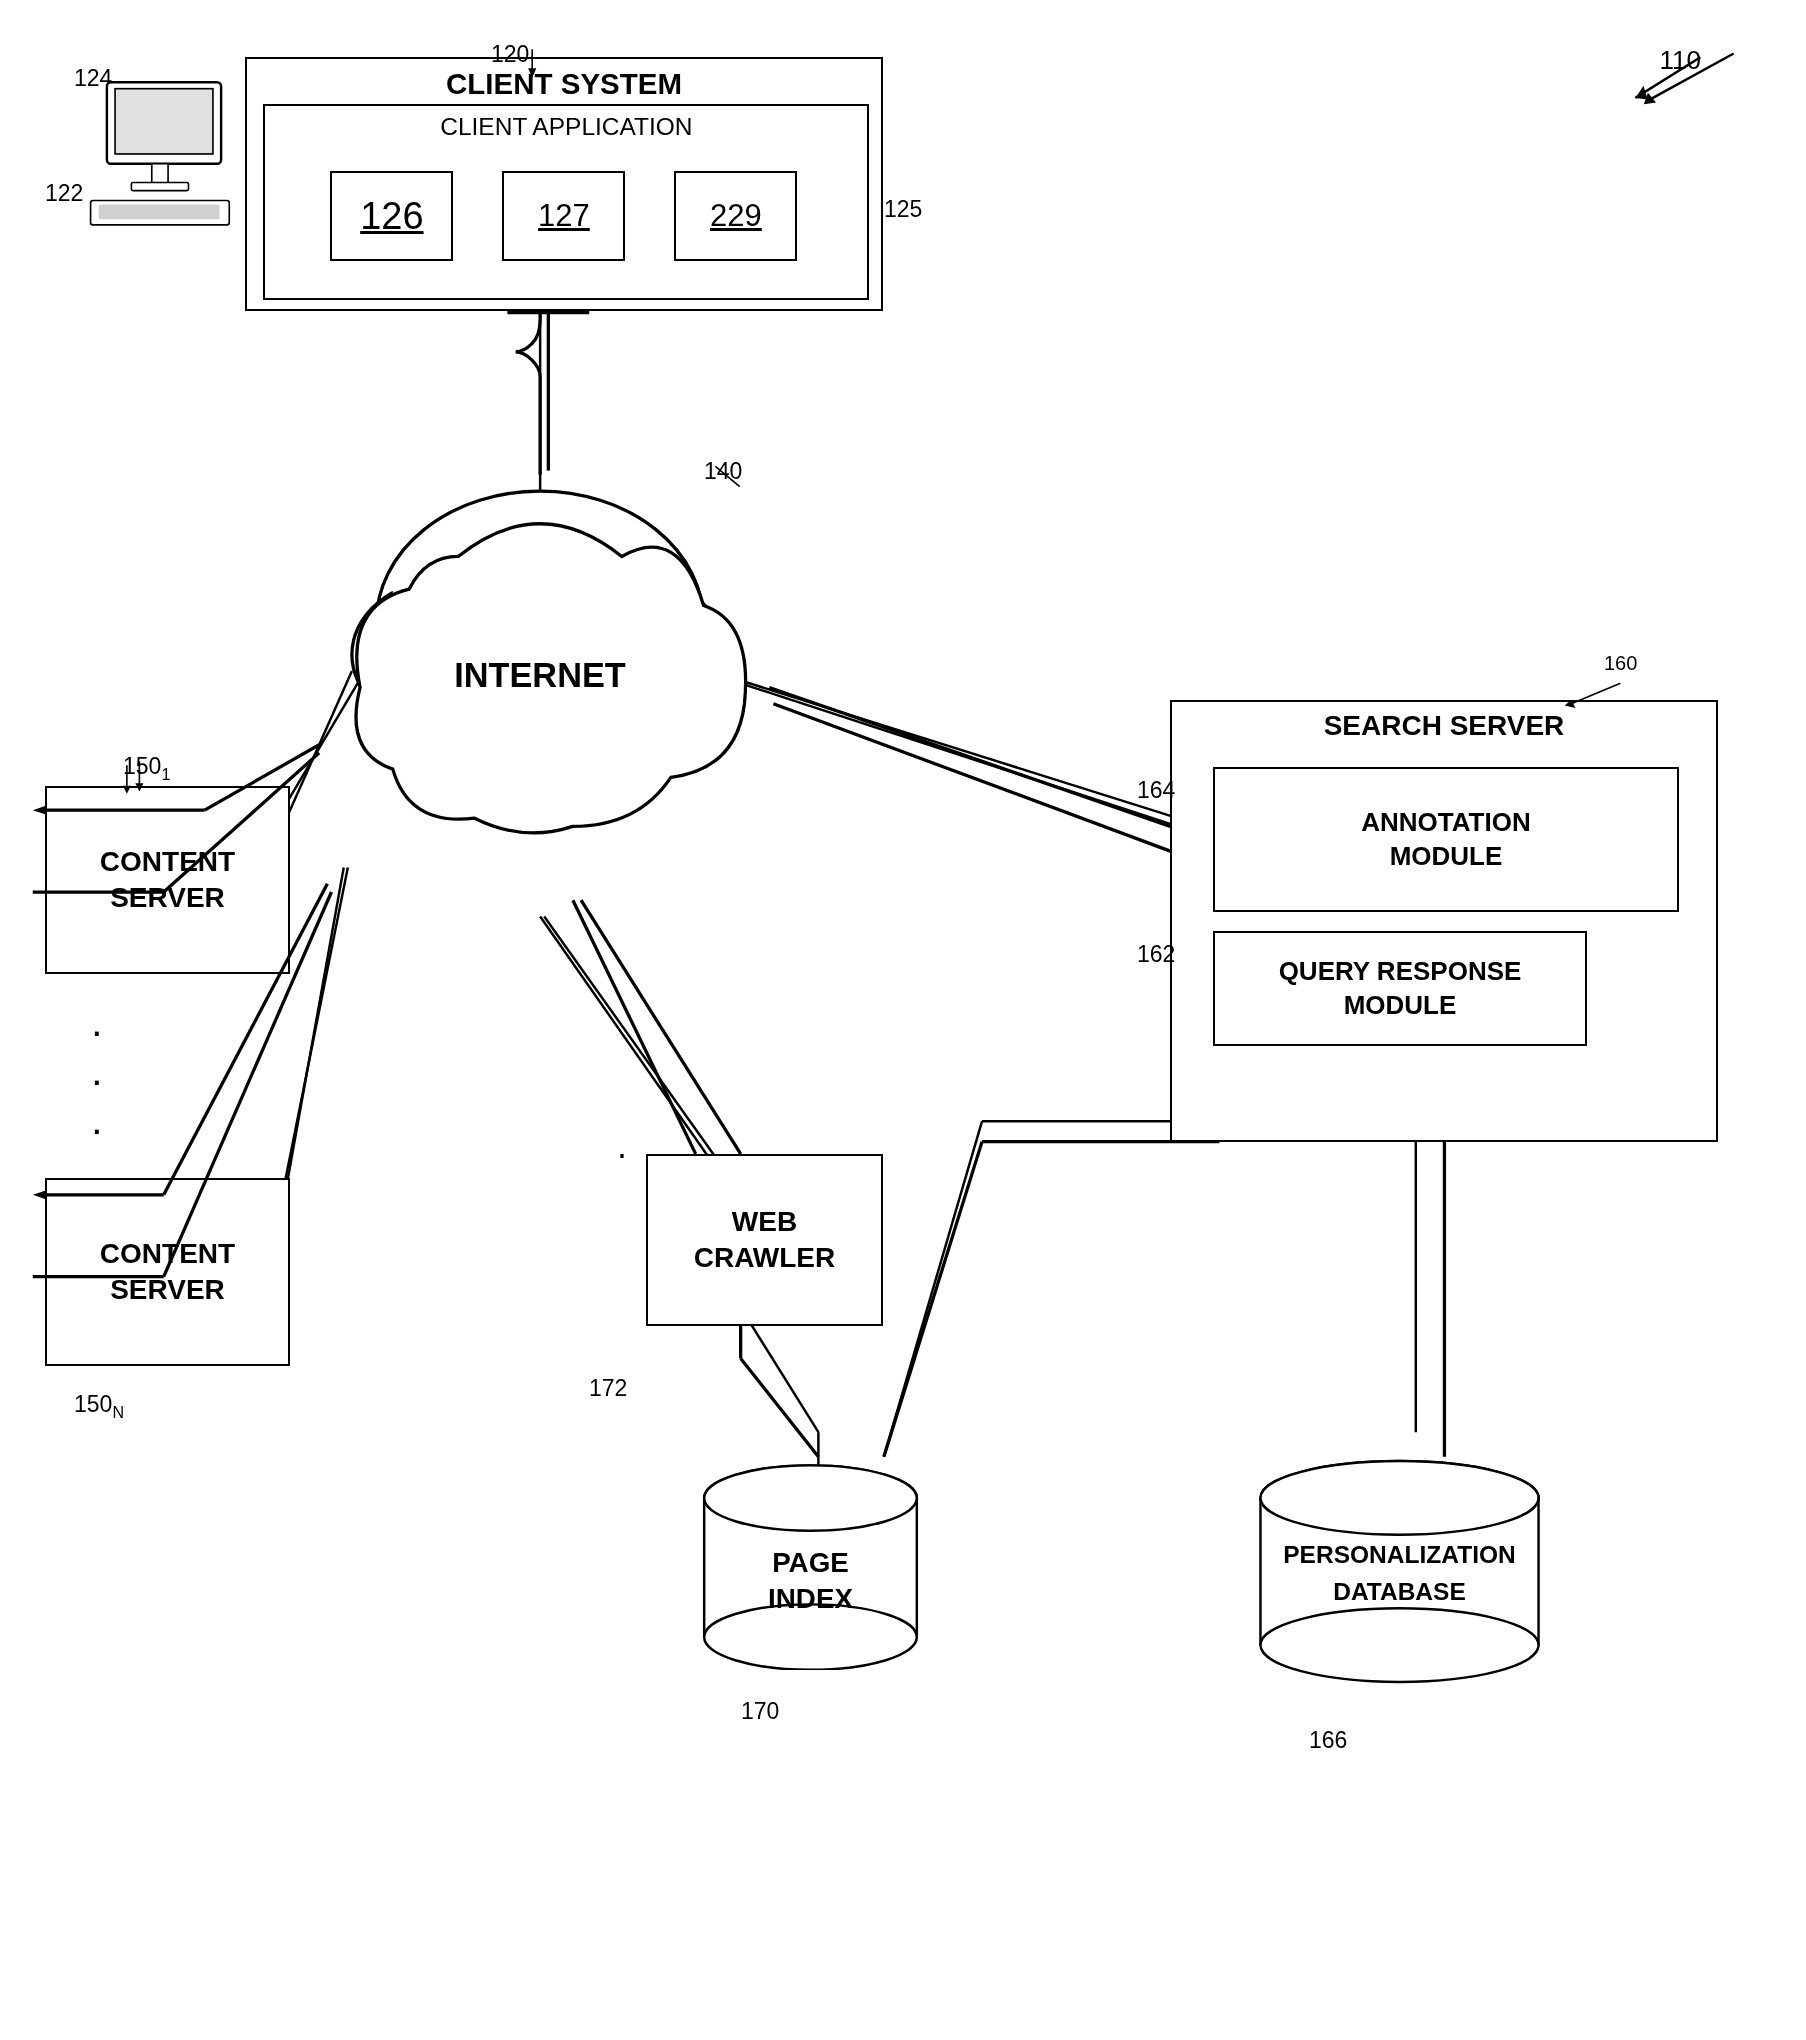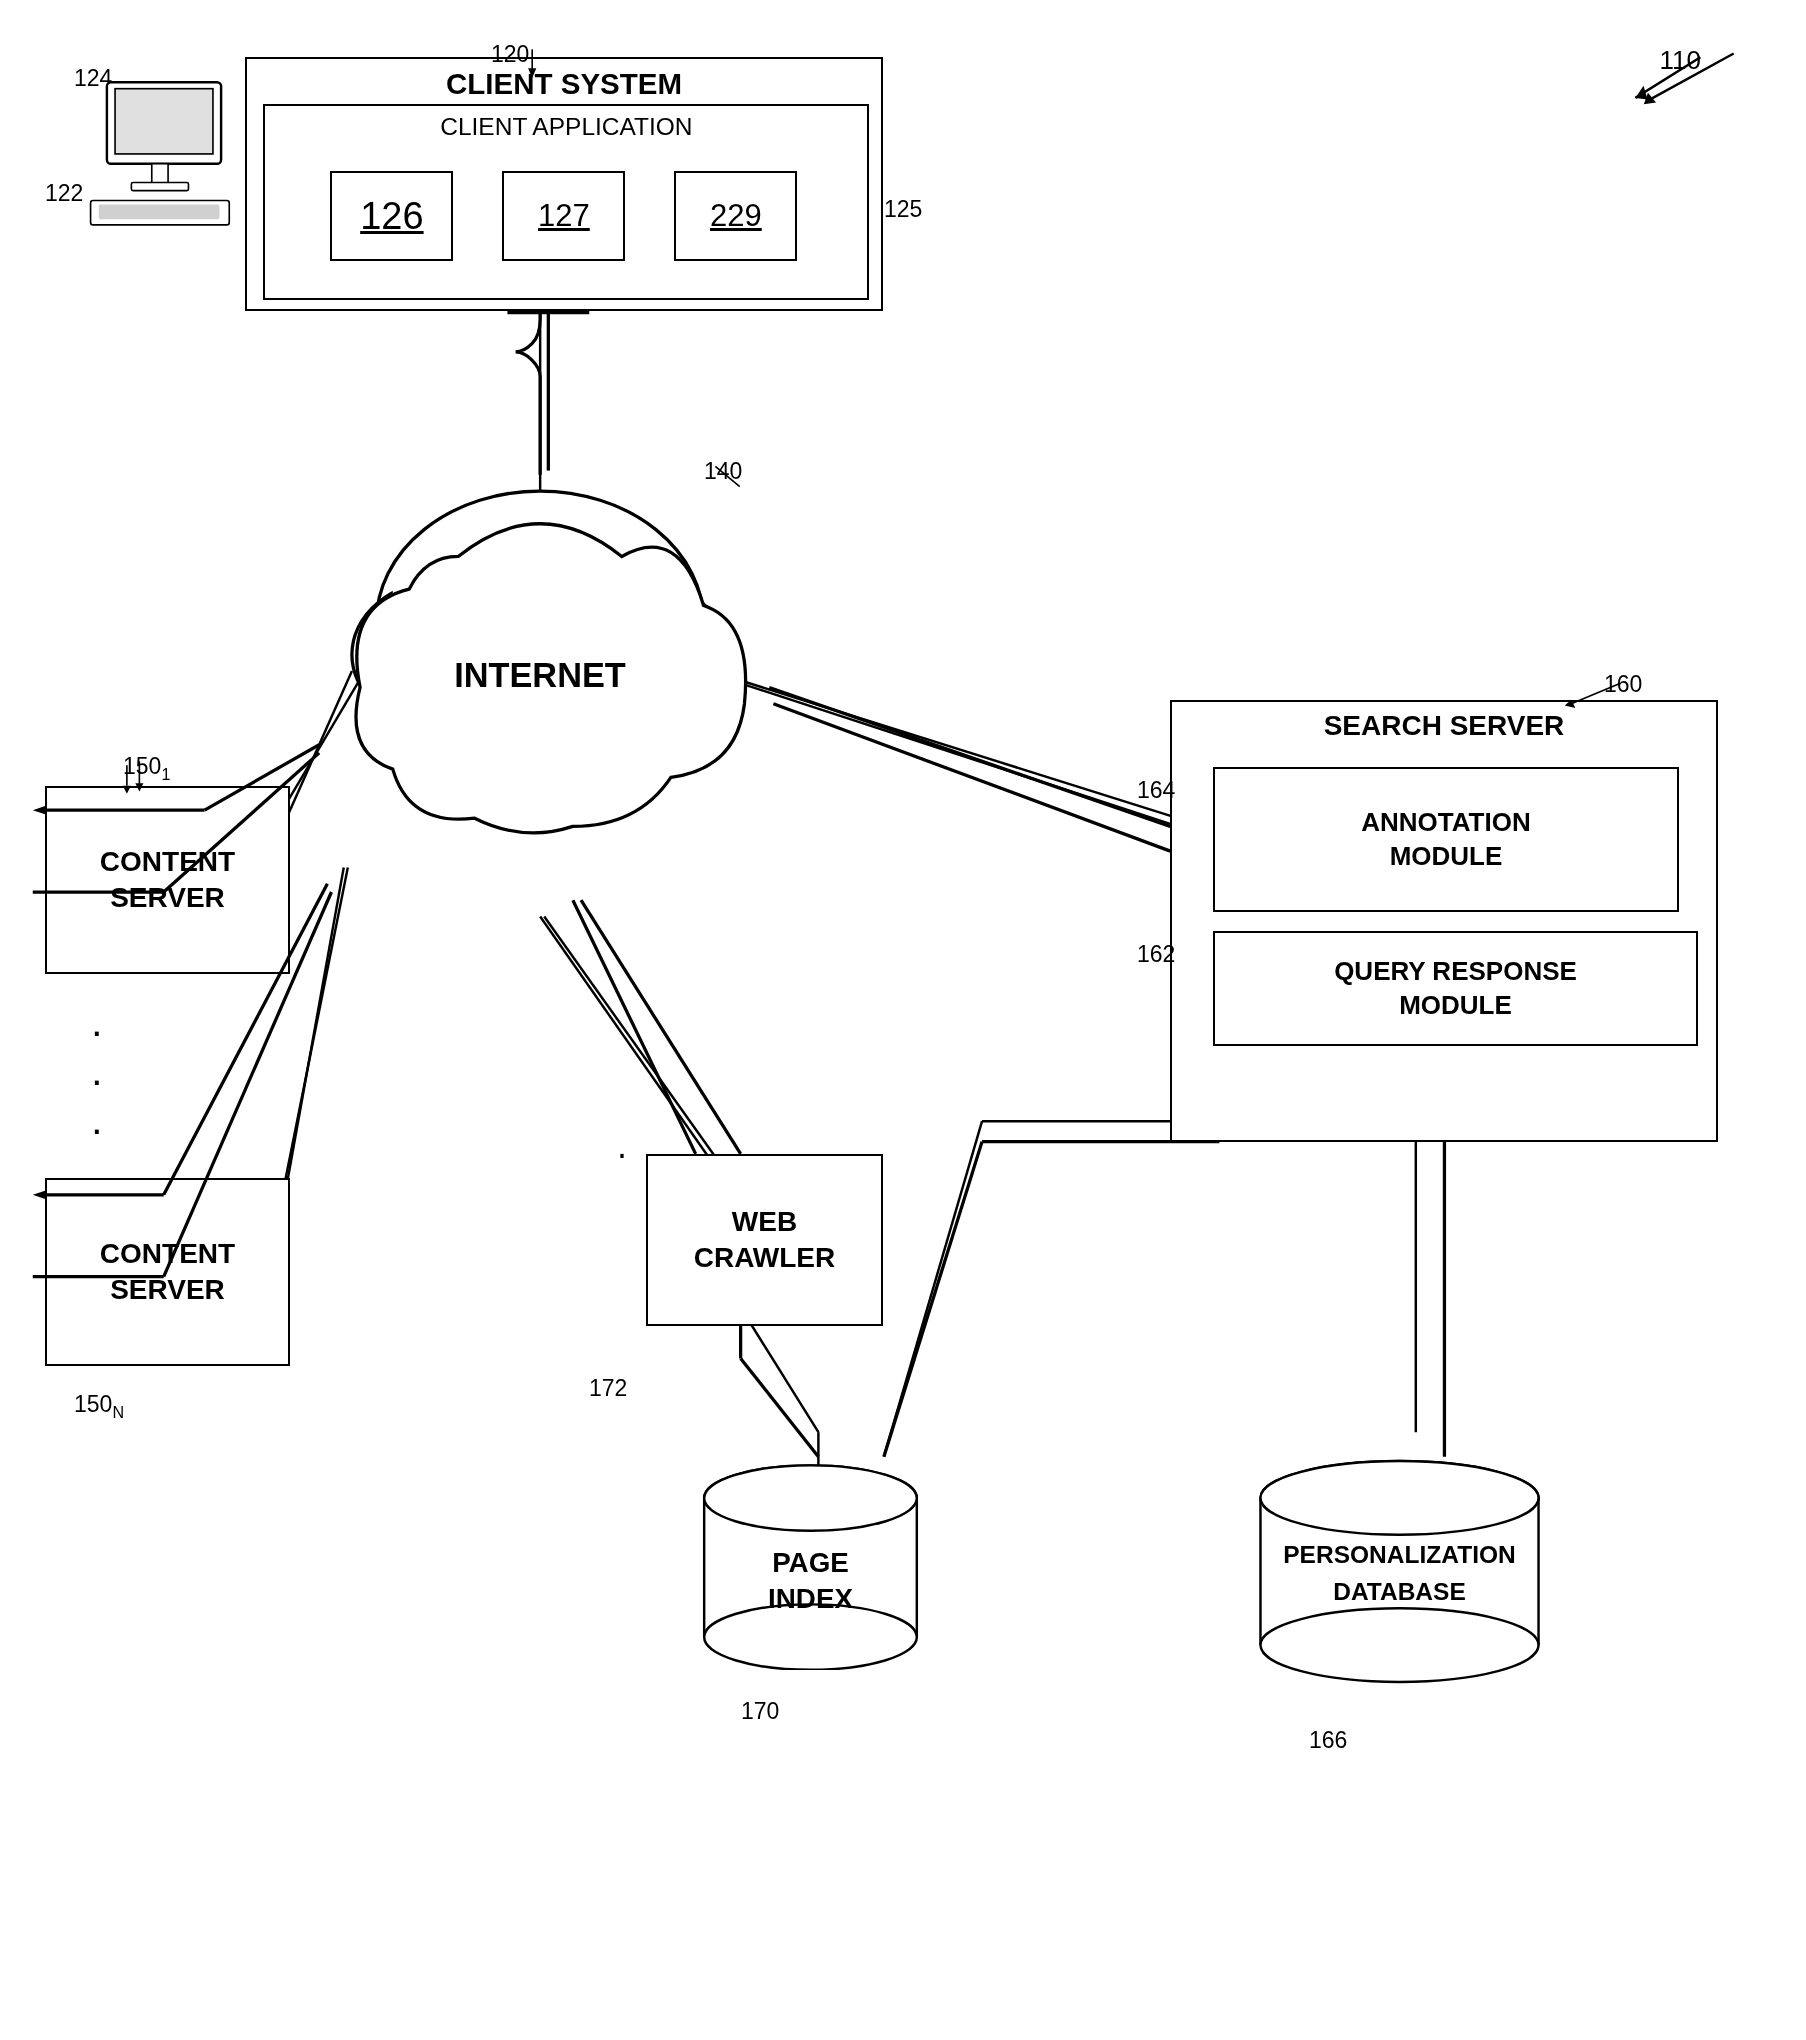--- a/index.html
+++ b/index.html
@@ -216,26 +216,26 @@
     <span>172</span>
   </div>
 
   <div style="position:absolute; left:1170px; top:700px; width:548px; height:442px; border:2.5px solid #000; background:#fff;">
     <div style="position:absolute; top:8.2px; left:0; right:0; text-align:center; font-size:28px; font-weight:bold;">SEARCH SERVER</div>
 
     <div style="position:absolute; left:41px; top:65px; width:466px; height:145px; border:2.5px solid #000; background:#fff; display:flex; align-items:center; justify-content:center;">
       <div style="text-align:center; font-size:26px; font-weight:bold; line-height:1.3;">ANNOTATION<br>MODULE</div>
     </div>
 
-    <div style="position:absolute; left:41px; top:229px; width:485px; height:115px; border:2.5px solid #000; background:#fff; display:flex; align-items:center; justify-content:center;">
+    <div style="position:absolute; left:41px; top:229px; width:374px; height:115px; border:2.5px solid #000; background:#fff; display:flex; align-items:center; justify-content:center;">
       <div style="text-align:center; font-size:26px; font-weight:bold; line-height:1.3;">QUERY RESPONSE<br>MODULE</div>
     </div>
   </div>
 
-  <div style="position:absolute; top:671px; left:1604px; font-size:23px;">
+  <div style="position:absolute; top:652px; left:1604px; font-size:20px;">
     <span>160</span>
   </div>
 
   <div style="position:absolute; top:777px; left:1137px; font-size:23px;">
     <span>164</span>
   </div>
 
   <div style="position:absolute; top:941px; left:1137px; font-size:23px;">
     <span>162</span>
   </div>

